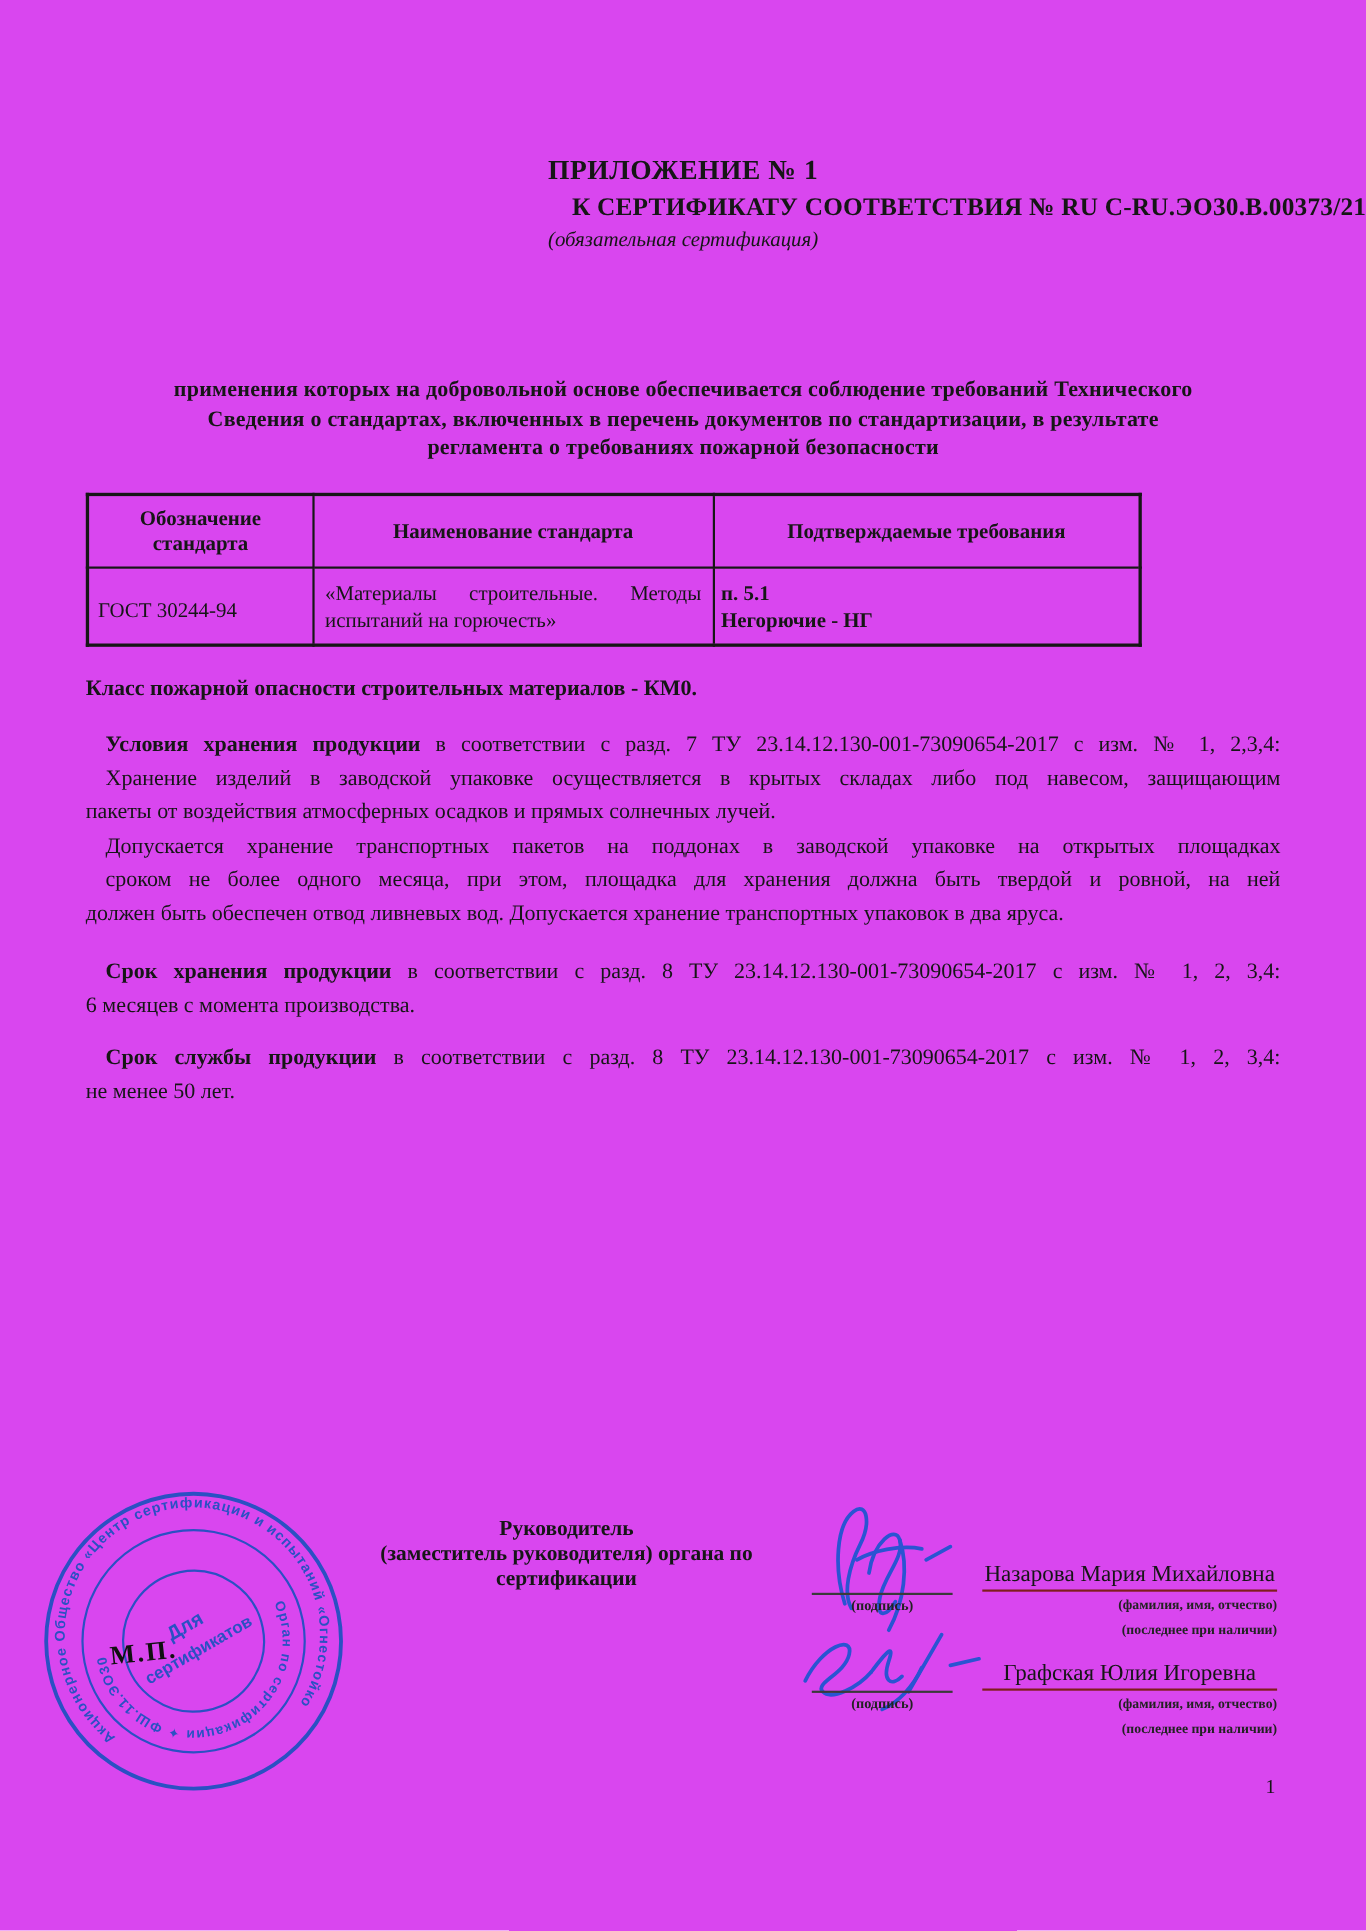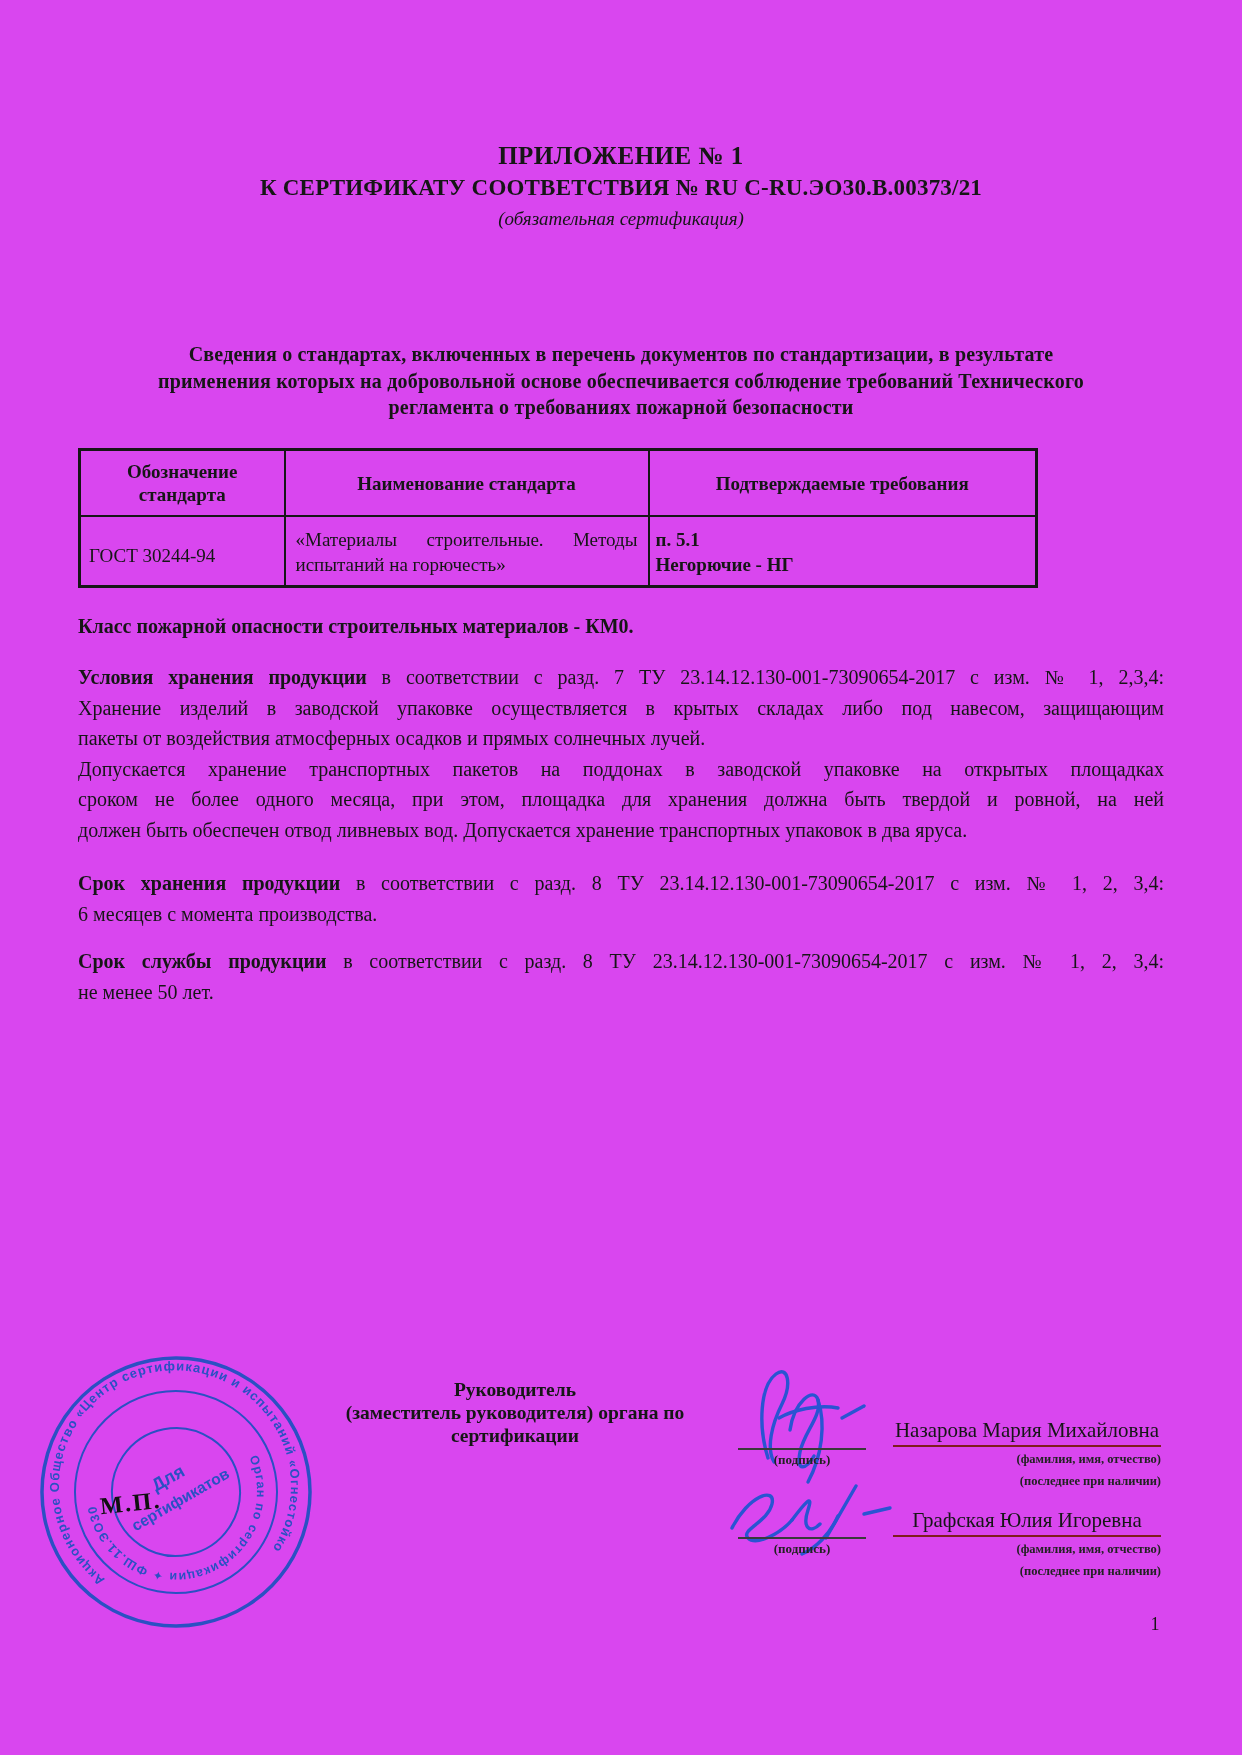--- a/index.html
+++ b/index.html
@@ -4,38 +4,38 @@
 <style>
   html,body{margin:0;padding:0;background:#ffffff;}
   .page{
     position:relative;width:1242px;height:1755px;background:#d946ef;
     font-family:"Liberation Serif","DejaVu Serif",serif;color:#161616;overflow:hidden;
   }
   .b{font-weight:bold;}
   
   .title-block{position:absolute;top:142px;left:0;width:100%;text-align:center;}
   .title-line1{font-size:25px;font-weight:bold;letter-spacing:.5px;}
-  .title-line2{font-size:23px;font-weight:bold;margin-top:5px;letter-spacing:.2px;}
+  .title-line2{font-size:23px;font-weight:bold;margin-top:5px;letter-spacing:.2px;text-align:right;}
   .title-line3{font-size:19px;margin-top:7px;font-style:italic;}
   
   .intro{position:absolute;top:341px;left:78px;width:1086px;text-align:center;
          font-weight:bold;font-size:20px;line-height:26.5px;letter-spacing:.2px;}
   
   .doc-table{position:absolute;top:448px;left:78px;width:957px;border-collapse:collapse;
              font-size:19px;line-height:25px;table-layout:fixed;}
   .doc-table,.doc-table th,.doc-table td{border:2px solid #161616;}
   .doc-table{border-width:3px;}
   .doc-table th{font-weight:bold;vertical-align:middle;padding:5px 8px;height:54px;text-align:center;line-height:23px;}
   .doc-table td{vertical-align:top;}
   .td-standard{padding:26px 8px 6px 8px;}
   .td-name{padding:10px 10px 8px 10px;text-align:justify;}
   .td-req{padding:10px 8px 8px 6px;font-weight:600;}
   
   .para{position:absolute;left:78px;width:1086px;font-size:20px;line-height:30.6px;}
-  .jline{text-align:justify;text-align-last:justify;}
+  .jline{text-align:justify;text-align-last:justify;margin-left:18px;}
   
   .titles{position:absolute;left:330px;width:370px;text-align:center;font-weight:bold;
           font-size:19.5px;line-height:23px;}
   
   .sig-line{position:absolute;border-top:2px solid #3a3a3a;}
   .small-label{position:absolute;text-align:center;font-size:13px;font-weight:bold;color:#222;}
   .tiny-label{position:absolute;text-align:right;font-size:12.5px;font-weight:bold;color:#222;}
   .name{position:absolute;text-align:center;font-size:21px;border-bottom:2px solid #7f1d1d;
         padding-bottom:2px;}
   .sig-svg{position:absolute;}
@@ -53,22 +53,22 @@
 
 <div class="page">
 
   <div class="title-block">
     <div class="title-line1">ПРИЛОЖЕНИЕ № 1</div>
     <div class="title-line2">К СЕРТИФИКАТУ СООТВЕТСТВИЯ №  RU C-RU.ЭО30.В.00373/21</div>
     <div class="title-line3">(обязательная сертификация)</div>
   </div>
 
   <div class="intro">
+    <div>применения которых на добровольной основе обеспечивается соблюдение требований Технического</div>
     <div>Сведения о стандартах, включенных в перечень документов по стандартизации,  в результате</div>
-    <div>применения которых на добровольной основе обеспечивается соблюдение требований Технического</div>
     <div>регламента о требованиях пожарной безопасности</div>
   </div>
 
   <table class="doc-table">
     <colgroup>
         <col style="width:205px">
         <col style="width:364px">
         <col style="width:388px">
       </colgroup>
     <thead>

